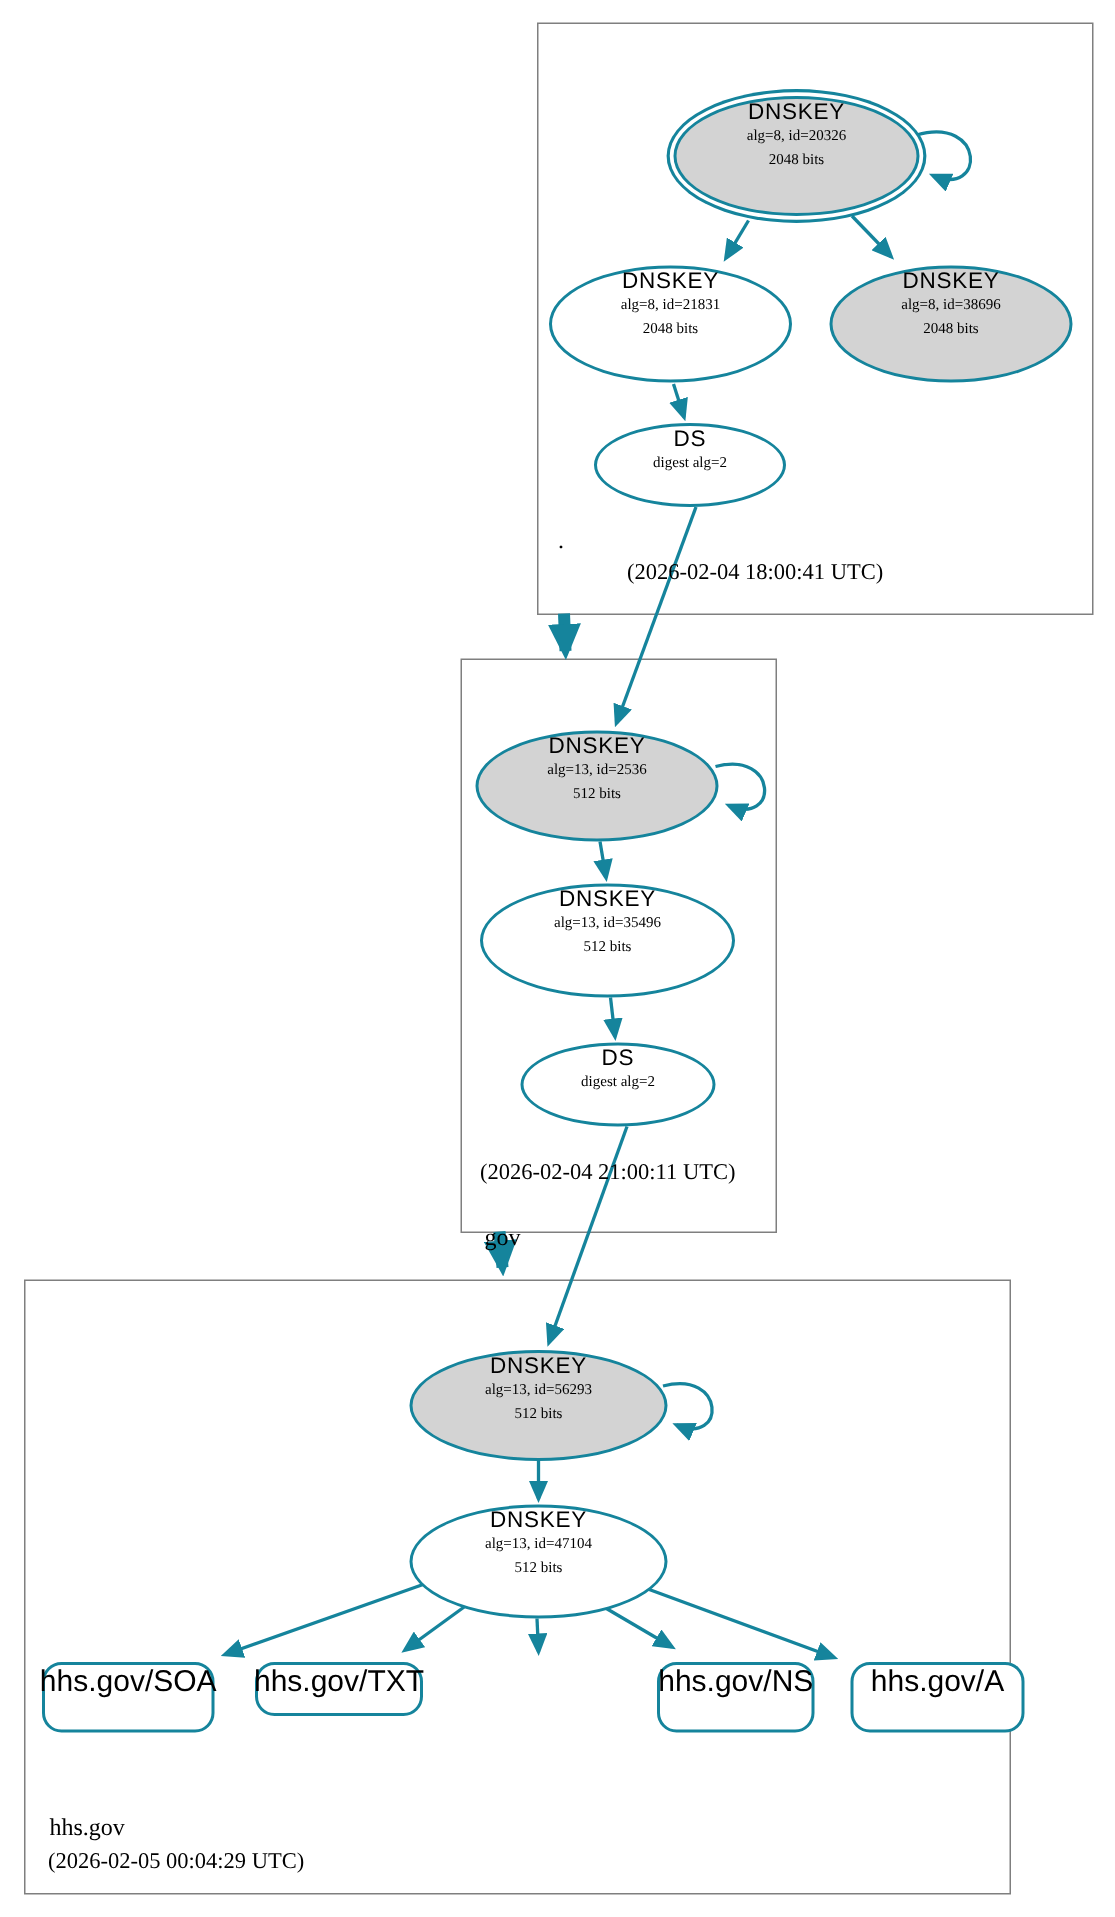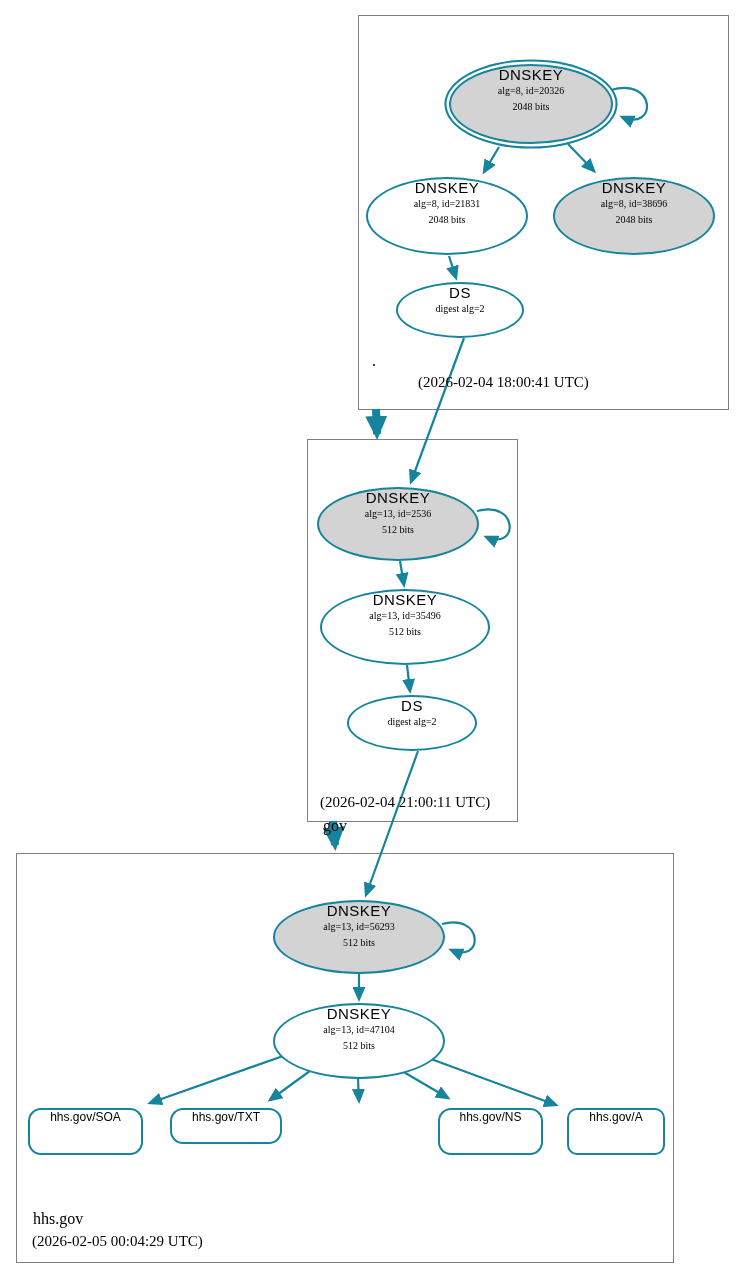--- a/index.html
+++ b/index.html
@@ -15,21 +15,21 @@
     position:absolute;z-index:2;box-sizing:border-box;
     display:flex;flex-direction:column;align-items:center;justify-content:flex-start;
     text-align:center;background:#ffffff;border:2.2px solid #15849c;
   }
   .ellipse{border-radius:50%;}
   .gray{background:#d3d3d3;}
   .trust-anchor{box-shadow:0 0 0 2.5px #ffffff,0 0 0 4.6px #15849c;}
   .node .title{font-size:15px;line-height:17px;letter-spacing:.5px;}
   .node .meta{font-family:"Liberation Serif",serif;font-size:10px;line-height:15.5px;}
   .rrset{
-    border-radius:13px;font-size:12px;z-index:2;
+    border-radius:13px;font-size:20px;z-index:2;
   }
   .zone-label{
     position:absolute;z-index:2;font-family:"Liberation Serif",serif;
     font-size:16px;color:#000;
   }
   .zone-ts{
     position:absolute;z-index:2;font-family:"Liberation Serif",serif;
     font-size:15px;color:#000;white-space:nowrap;
   }
 </style>
@@ -116,21 +116,21 @@
     <div class="meta">alg=13, id=35496</div>
     <div class="meta">512 bits</div>
   </div>
 
   <div class="node ellipse" style="left:347px;top:695px;width:130px;height:56px;">
     <div class="title">DS</div>
     <div class="meta">digest alg=2</div>
   </div>
 
   <div class="zone-label" style="left:323px;top:771px;margin-top:46px;">gov</div>
-  <div class="zone-ts" style="left:320px;top:794px;">(2026-02-04 21:00:11 UTC)</div>
+  <div class="zone-ts" style="left:320px;top:774px;">(2026-02-04 21:00:11 UTC)</div>
 
   <div class="node ellipse gray" style="left:273px;top:900px;width:172px;height:74px;">
     <div class="title">DNSKEY</div>
     <div class="meta">alg=13, id=56293</div>
     <div class="meta">512 bits</div>
   </div>
 
   <div class="node ellipse" style="left:273px;top:1003px;width:172px;height:76px;">
     <div class="title">DNSKEY</div>
     <div class="meta">alg=13, id=47104</div>
@@ -139,20 +139,20 @@
 
   <div class="node rrset" style="left:28px;top:1108px;width:115px;height:47px;">
     <div>hhs.gov/SOA</div>
   </div>
   <div class="node rrset" style="left:170px;top:1108px;width:112px;height:36px;">
     <div>hhs.gov/TXT</div>
   </div>
   <div class="node rrset" style="left:438px;top:1108px;width:105px;height:47px;">
     <div>hhs.gov/NS</div>
   </div>
-  <div class="node rrset" style="left:567px;top:1108px;width:98px;height:47px;border-radius:10px;">
+  <div class="node rrset" style="left:567px;top:1108px;width:116px;height:47px;">
     <div>hhs.gov/A</div>
   </div>
 
   <div class="zone-label" style="left:33px;top:1210px;">hhs.gov</div>
   <div class="zone-ts" style="left:32px;top:1233px;">(2026-02-05 00:04:29 UTC)</div>
 
 </div>
 
 </body></html>

